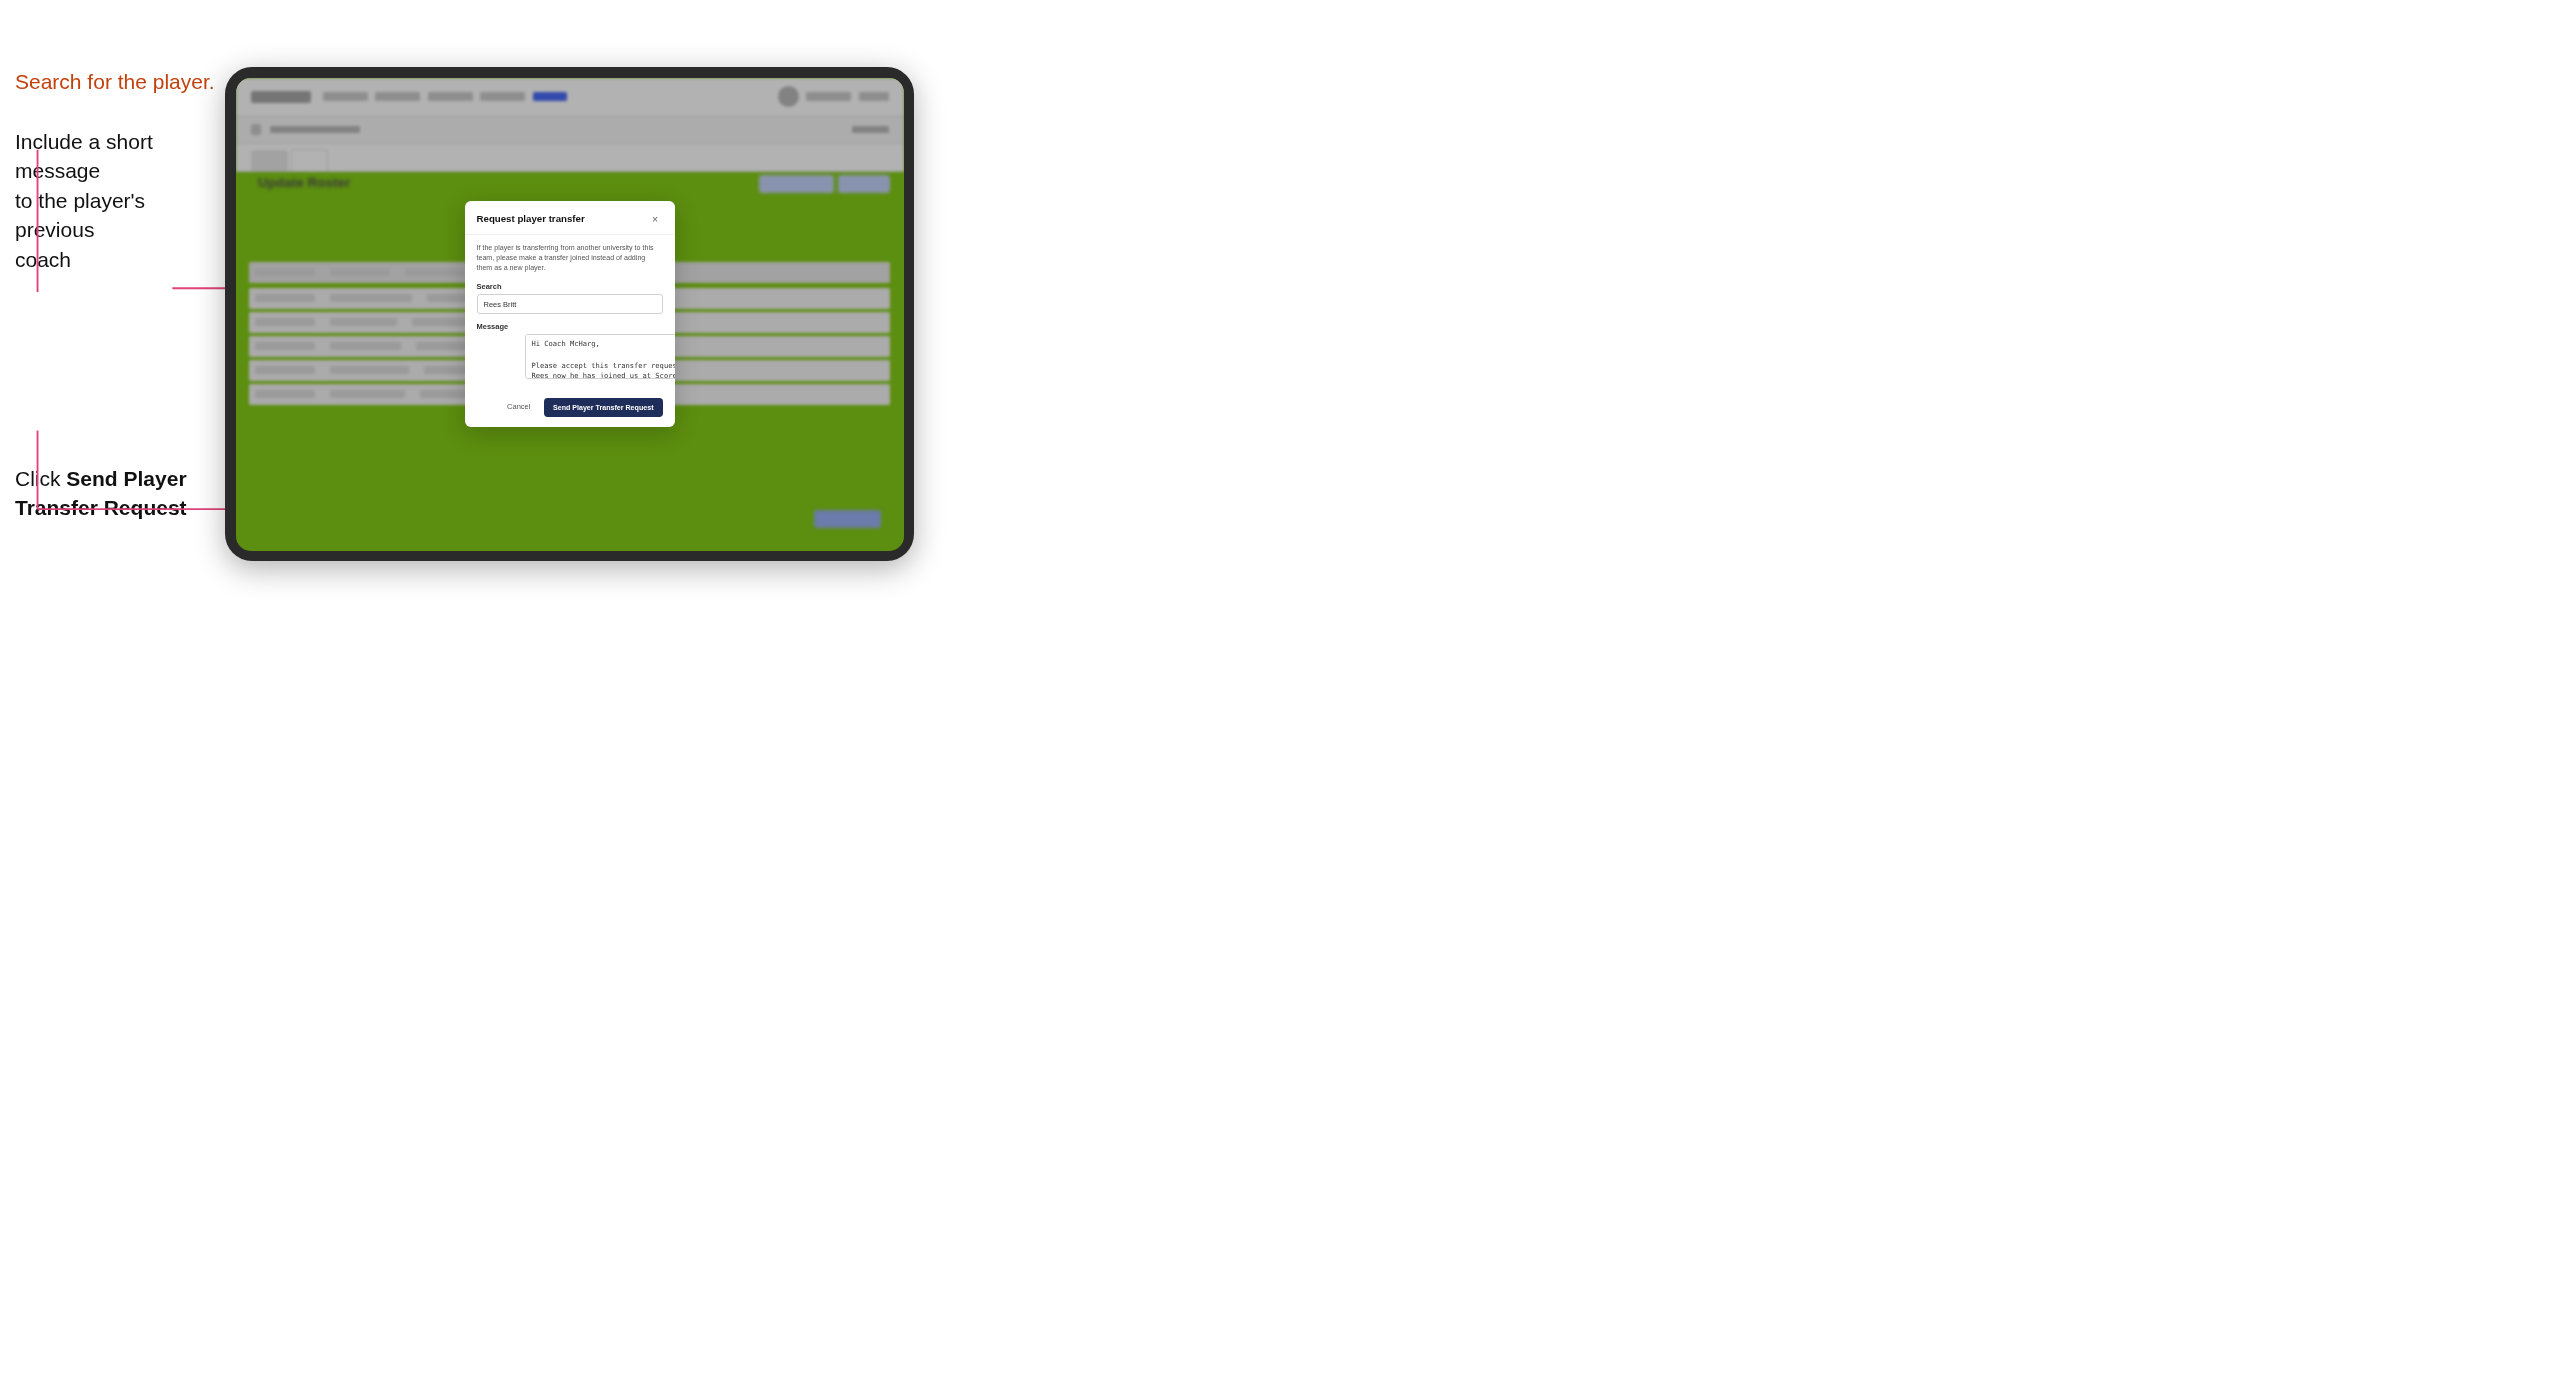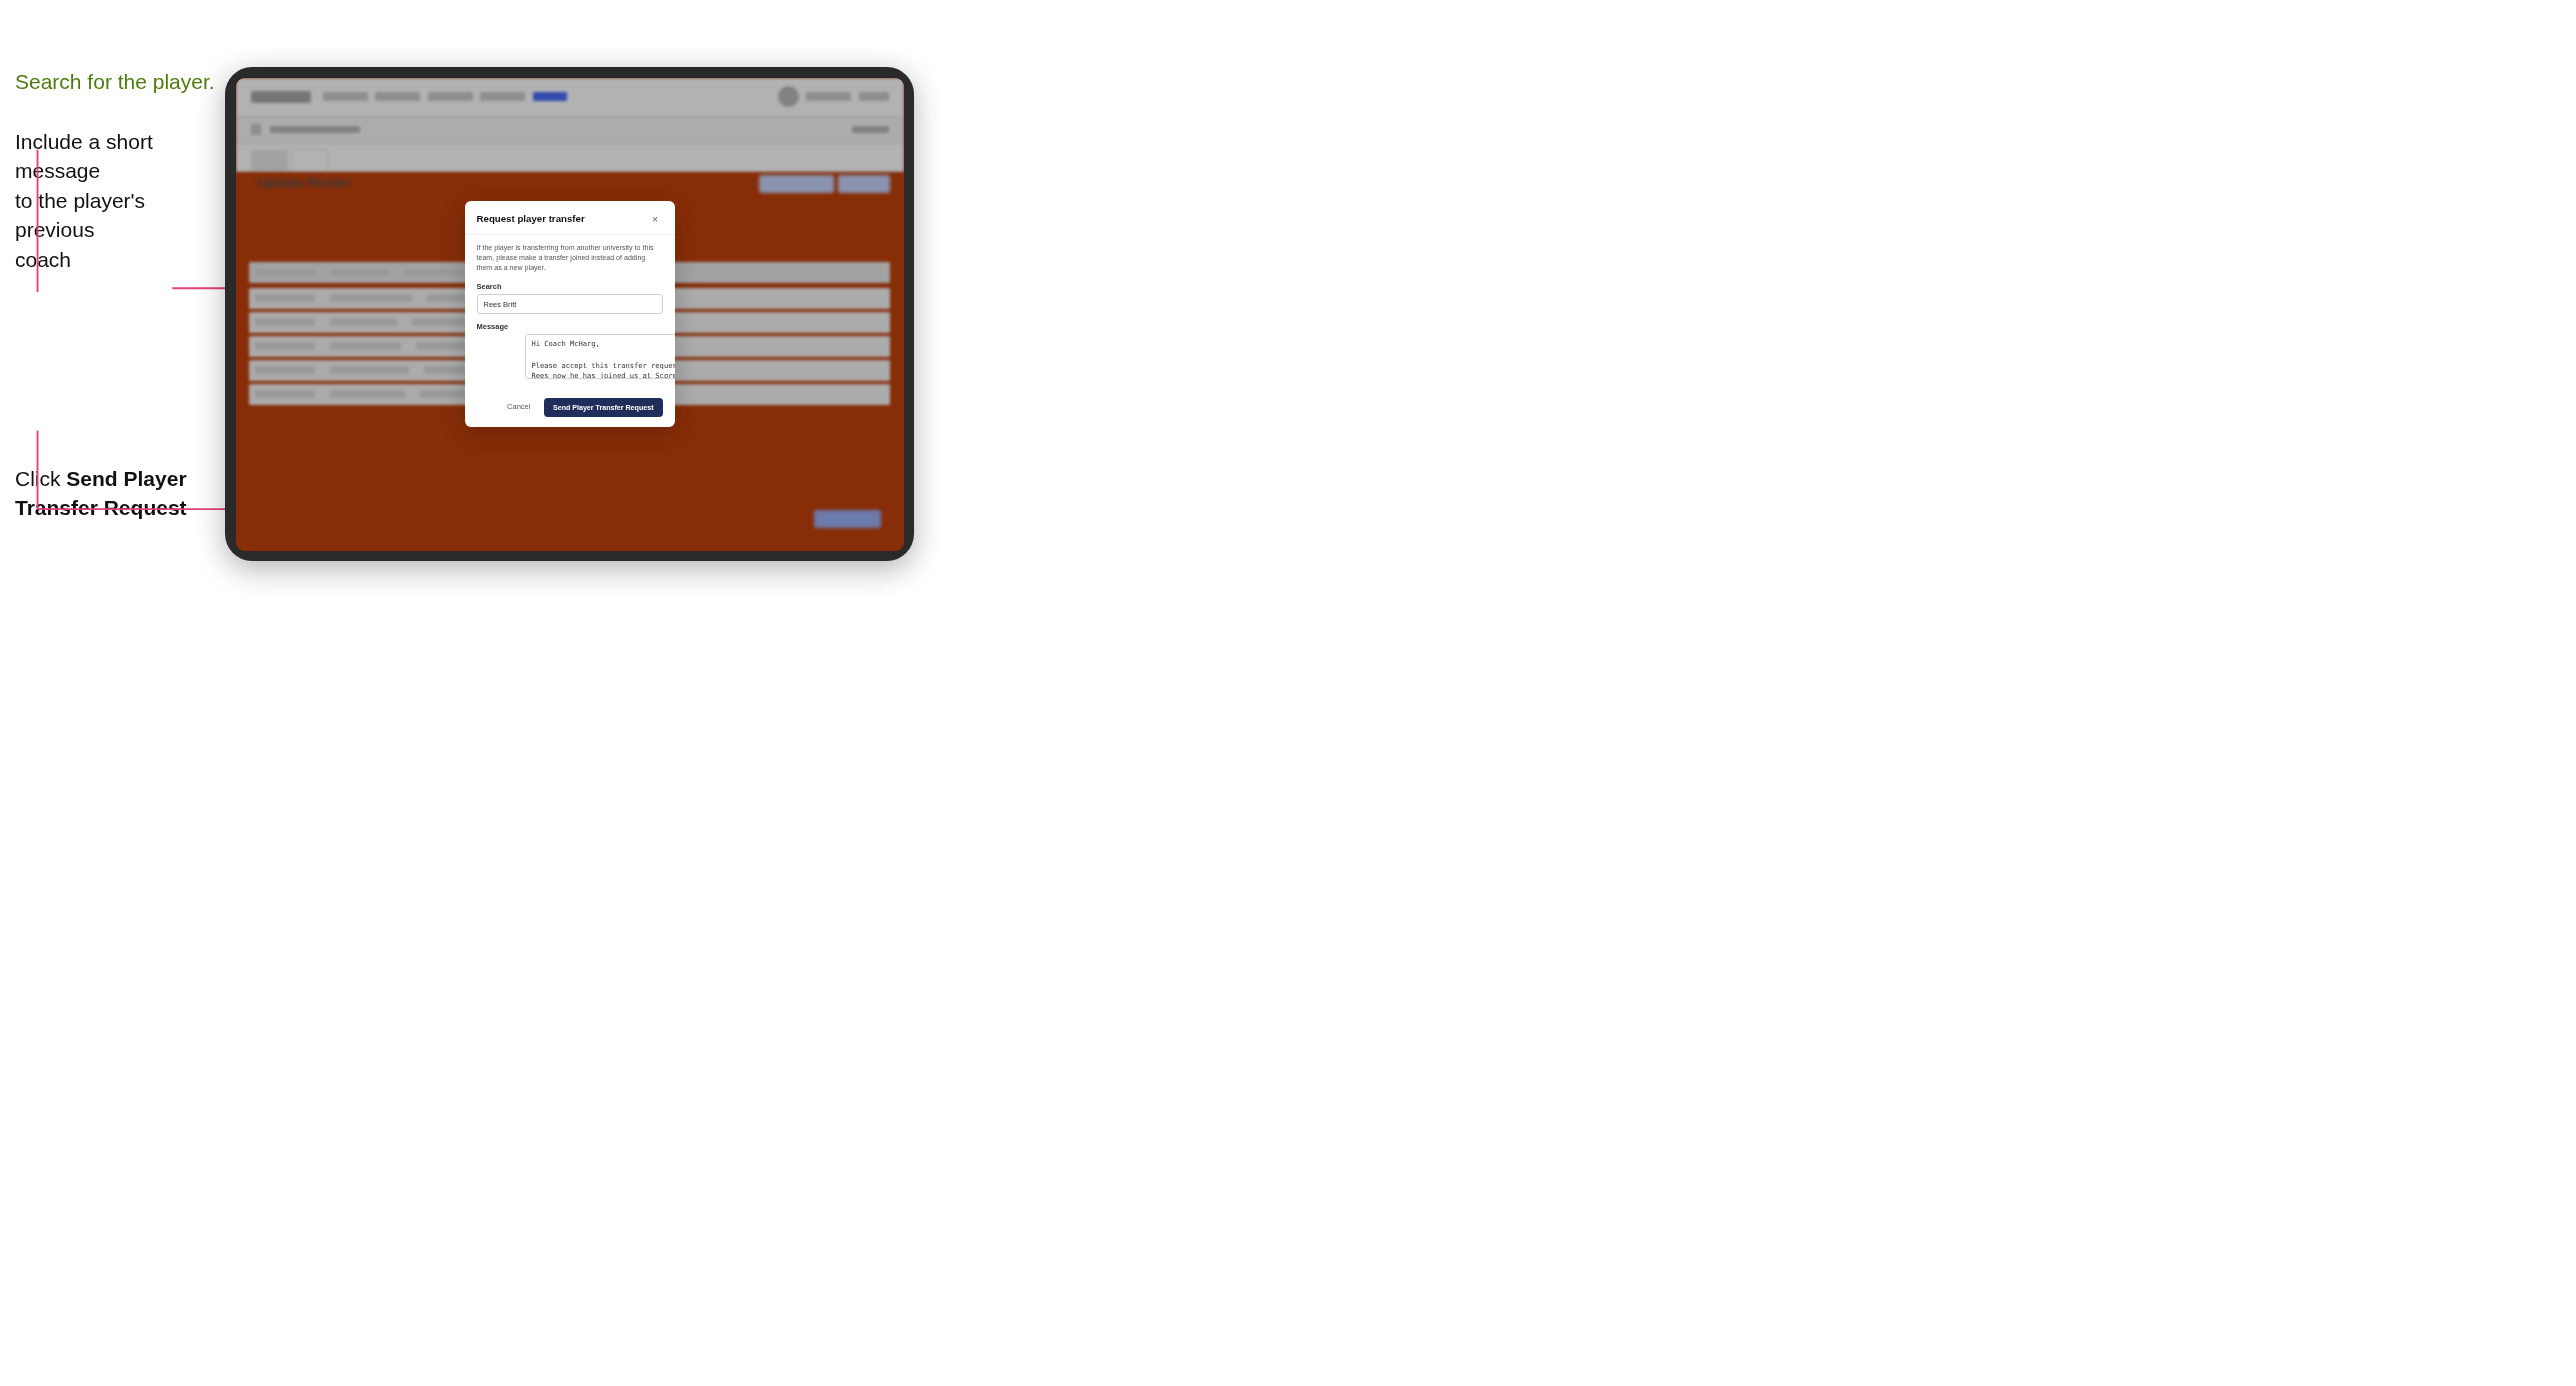--- a/index.html
+++ b/index.html
@@ -11,21 +11,21 @@
       position: relative;
       overflow: hidden;
     }
 
     
     .annotation-search {
       position: absolute;
       top: 67px;
       left: 15px;
       font-size: 21px;
-      color: #4d7c0f;
+      color: #c2410c;
       line-height: 1.4;
     }
 
     .annotation-message {
       position: absolute;
       top: 127px;
       left: 15px;
       font-size: 21px;
       color: #111;
       line-height: 1.4;
@@ -65,22 +65,22 @@
       height: 494px;
       background: #2a2a2a;
       border-radius: 27px;
       box-shadow: 0 7.5px 30px rgba(0,0,0,0.3);
       padding: 10.5px;
     }
 
     .tablet-screen {
       width: 100%;
       height: 100%;
-      background: #c2410c;
-      border-radius: 9px;
+      background: #84cc16;
+      border-radius: 15px;
       overflow: hidden;
       position: relative;
       filter: blur(0px);
     }
 
     
     .screen-bg {
       width: 100%;
       height: 100%;
       position: absolute;

